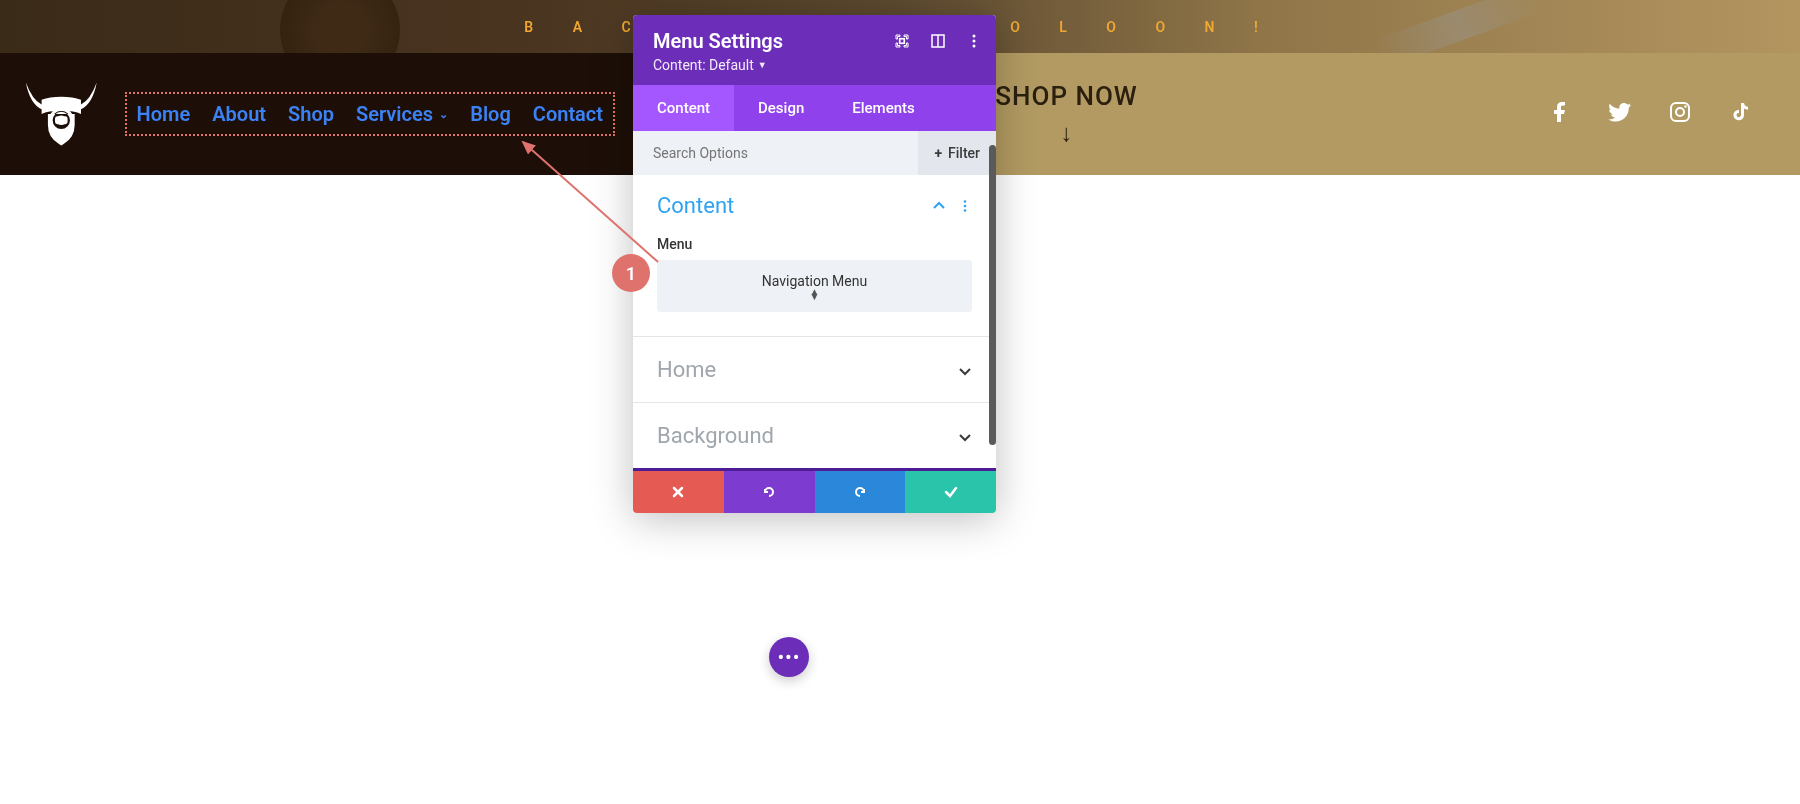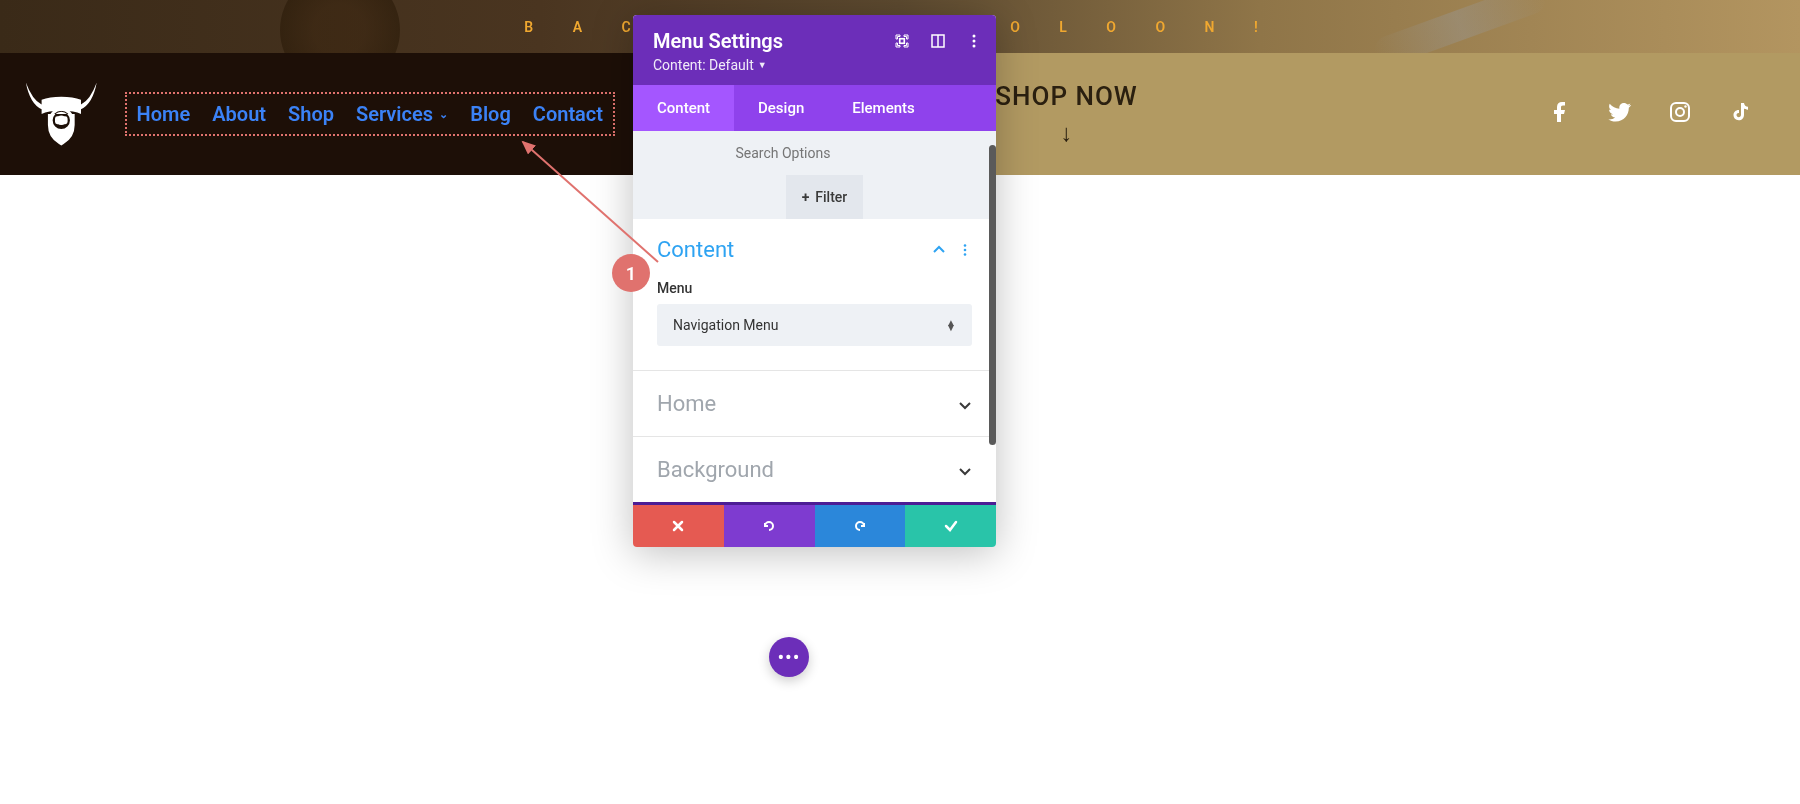--- a/index.html
+++ b/index.html
@@ -33,34 +33,34 @@
 .panel-title { font-size: 20px; font-weight: 600; margin-bottom: 4px; }
 .panel-preset { font-size: 14px; opacity: 0.9; display: flex; align-items: center; gap: 4px; }
 .panel-preset .caret { font-size: 9px; }
 .panel-header-icons { position: absolute; right: 14px; top: 18px; display: flex; gap: 20px; }
 .panel-header-icons svg { width: 16px; height: 16px; fill: #fff; cursor: pointer; }
 
 .panel-tabs { background: #8f42ec; display: flex; }
 .panel-tab { flex: 0 0 auto; padding: 14px 24px; color: #fff; font-size: 15px; font-weight: 500; cursor: pointer; }
 .panel-tab.active { background: #a456ff; }
 
-.panel-search { background: #eef1f5; display: flex; align-items: center; padding: 0 0 0 20px; flex-direction: column; }
+.panel-search { background: #eef1f5; display: flex; align-items: center; padding: 0 0 0 20px; }
 .panel-search input { flex: 1; background: transparent; border: none; padding: 14px 0; font-size: 14px; color: #666; outline: none; }
 .panel-filter { background: #e3e7ed; padding: 14px 16px; display: flex; align-items: center; gap: 6px; cursor: pointer; font-size: 14px; color: #3a3a3a; font-weight: 500; }
 .panel-filter .plus { font-weight: 700; }
 
 .panel-body { max-height: 420px; overflow-y: auto; }
 .panel-section-open { padding: 18px 24px 24px; }
 .section-header { display: flex; align-items: center; justify-content: space-between; margin-bottom: 18px; }
 .section-title-open { color: #2ea3f2; font-size: 22px; font-weight: 400; }
 .section-header-icons { display: flex; gap: 12px; align-items: center; }
 .section-header-icons svg { width: 14px; height: 14px; fill: #2ea3f2; cursor: pointer; }
 
 .field-label { font-size: 14px; color: #333; margin-bottom: 8px; font-weight: 500; }
-.select-box { background: #eef1f5; padding: 13px 16px; border-radius: 3px; display: flex; align-items: center; justify-content: space-between; cursor: pointer; font-size: 14px; color: #333; }
+.select-box { background: #eef1f5; padding: 13px 16px; border-radius: 3px; display: flex; align-items: center; justify-content: space-between; cursor: pointer; font-size: 14px; color: #333; flex-direction: column; }
 .select-arrows { display: flex; flex-direction: column; line-height: 5px; font-size: 10px; color: #555; }
 
 .panel-section-closed { border-top: 1px solid #e5e5e5; padding: 20px 24px; display: flex; align-items: center; justify-content: space-between; cursor: pointer; }
 .section-title-closed { color: #a0a6ad; font-size: 22px; font-weight: 400; }
 .chevron-down { width: 14px; height: 14px; }
 .chevron-down svg { width: 100%; height: 100%; fill: #3a3a3a; }
 
 .panel-actions { display: flex; }
 .action-btn { flex: 1; height: 42px; display: flex; align-items: center; justify-content: center; cursor: pointer; }
 .action-btn svg { width: 16px; height: 16px; fill: #fff; }

